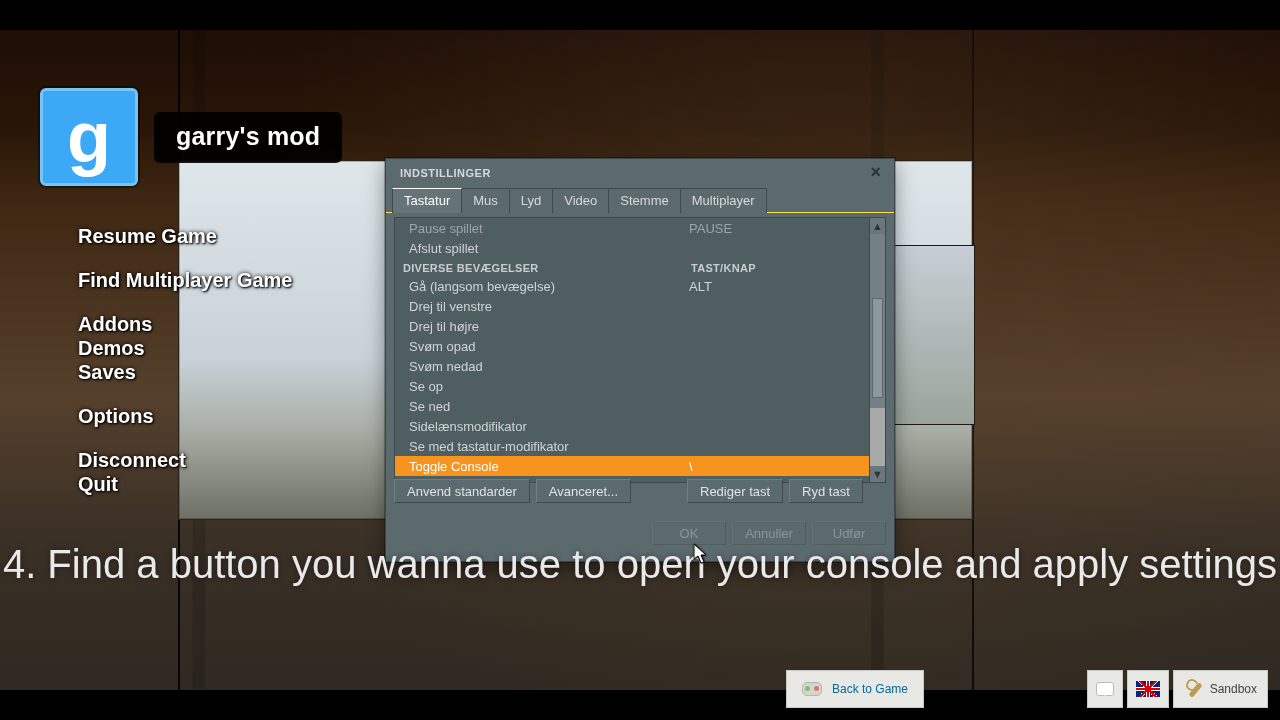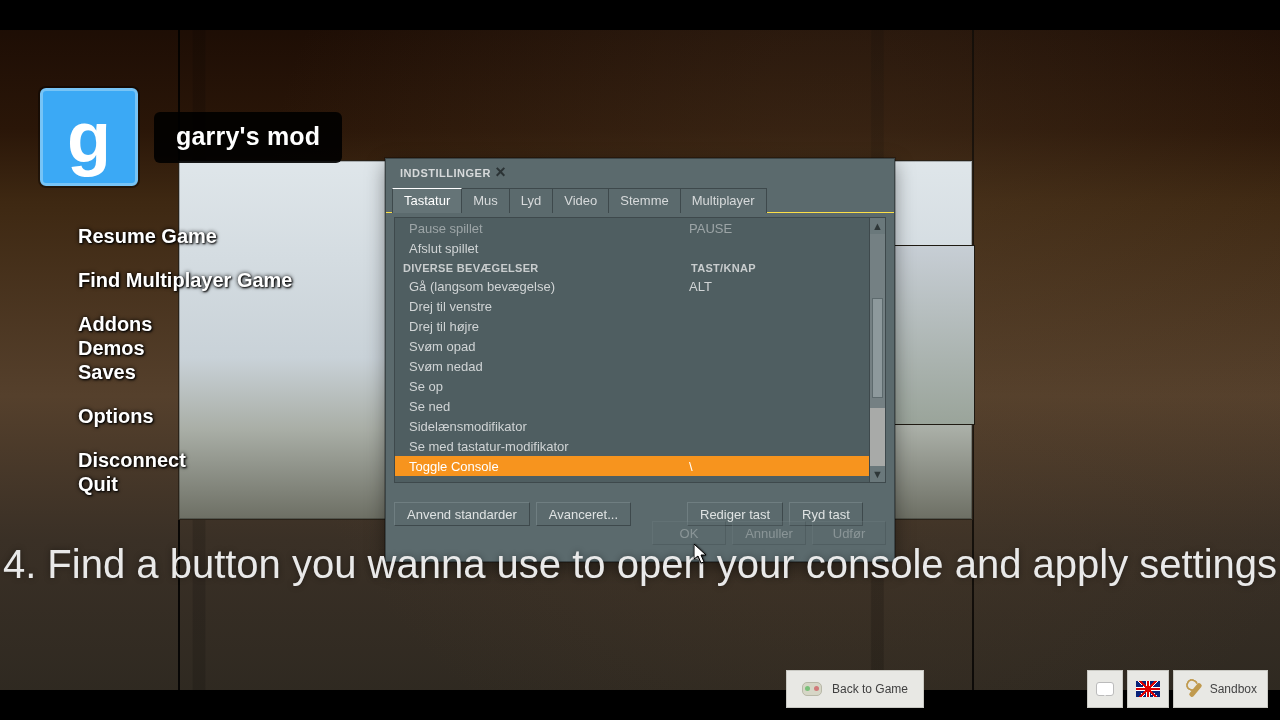--- a/index.html
+++ b/index.html
@@ -59,21 +59,21 @@
 .menu div { margin-bottom:2px; line-height:22px; font-weight:700; text-shadow:1px 1px 2px #000, 0 0 4px #000; cursor:pointer;margin-left:28px; }
 .menu .group { margin-bottom:22px; }
 
 
 .dialog {
   position:absolute; left:385px; top:158px; width:510px; height:404px;
   background:#5b6a6d; border:1px solid #3b4547;
   box-shadow:0 0 0 1px rgba(0,0,0,.25), 0 6px 18px rgba(0,0,0,.4);
 }
 .dlg-header{
-  height:28px; display:flex; align-items:center; 
+  height:28px; display:flex; align-items:center; justify-content:space-between;
   padding:0 8px 0 14px; color:#d7dadb; font-size:11px; letter-spacing:.5px; font-weight:700;
 }
 .dlg-close{
   width:20px; height:20px; color:#2b3335; font-size:18px; line-height:18px; text-align:center;
   font-weight:700; cursor:pointer;
 }
 .tabs {
   display:flex; gap:0; padding:0 6px; height:26px; align-items:flex-end;
   border-bottom:1px solid #fde047;
 }
@@ -111,21 +111,21 @@
 }
 .row { display:flex; padding:2px 0 2px 14px; line-height:18px; height:20px; }
 .row .label { flex:0 0 280px; }
 .row .key { flex:1; color:#d0d4d5; }
 .cat { padding:4px 0 2px 8px; color:#c9cdce; font-size:11px; font-weight:700; letter-spacing:.3px;}
 .cat .key-h { position:absolute; left:296px; }
 .row.sel { background:#f7941e; color:#fff; }
 .row.sel .key{ color:#fff; }
 
 .action-row{
-  position:absolute; left:8px; right:8px; bottom:33px; height:26px;
+  position:absolute; left:8px; right:8px; bottom:56px; height:26px;
   display:flex; gap:6px;
 }
 .btn {
   background:#5b6a6d; border:1px solid #3e494c; border-top-color:#6f7e81; border-left-color:#6f7e81;
   color:#dfe3e3; font-size:13px; padding:3px 12px; cursor:pointer; height:24px;
   display:flex; align-items:center;
 }
 .action-row .spacer{ width:44px; }
 .dlg-bottom{
   position:absolute; left:8px; right:8px; bottom:10px; height:30px;
@@ -167,21 +167,21 @@
 .wrench::after{content:"";position:absolute;width:8px;height:8px;border:2px solid #c09a4e;border-radius:50%;left:2px;top:-1px;border-right-color:transparent;transform:rotate(30deg);}
 .controller{ width:20px; height:14px; background:#d6d6c6; border:1px solid #b8b8a8; border-radius:5px; position:relative;}
 .controller::before{content:"";position:absolute;width:5px;height:5px;background:#7ac07a;border-radius:50%;left:2px;top:3px;}
 .controller::after{content:"";position:absolute;width:5px;height:5px;background:#d07a7a;border-radius:50%;right:2px;top:3px;}
 .speech{ width:18px; height:14px; border:1px solid #bbb; border-radius:3px; position:relative; background:#fff;}
 .speech::after{content:"";position:absolute;left:4px;bottom:-5px;width:0;height:0;border:4px solid transparent;border-top-color:#fff;}
 
 .back-chip{
   position:absolute; left:786px; bottom:12px;
   background:#e8e8e4; border:1px solid #c9c9c3; height:38px; width:138px;
-  display:flex; align-items:center; justify-content:center; gap:10px; font-size:12px; color:#404040;
+  display:flex; align-items:center; justify-content:center; gap:10px; font-size:12px; color:#0369a1;
 }
 .cursor{ position:absolute; left:694px; top:544px; width:14px; height:20px; pointer-events:none;}
 .cursor svg{filter:drop-shadow(0 0 1px #000);}
 </style>
 </head>
 <body>
 
 <div class="bg">
   <div class="vbar" style="left:178px;"></div>
   <div class="vbar" style="left:972px;"></div>

